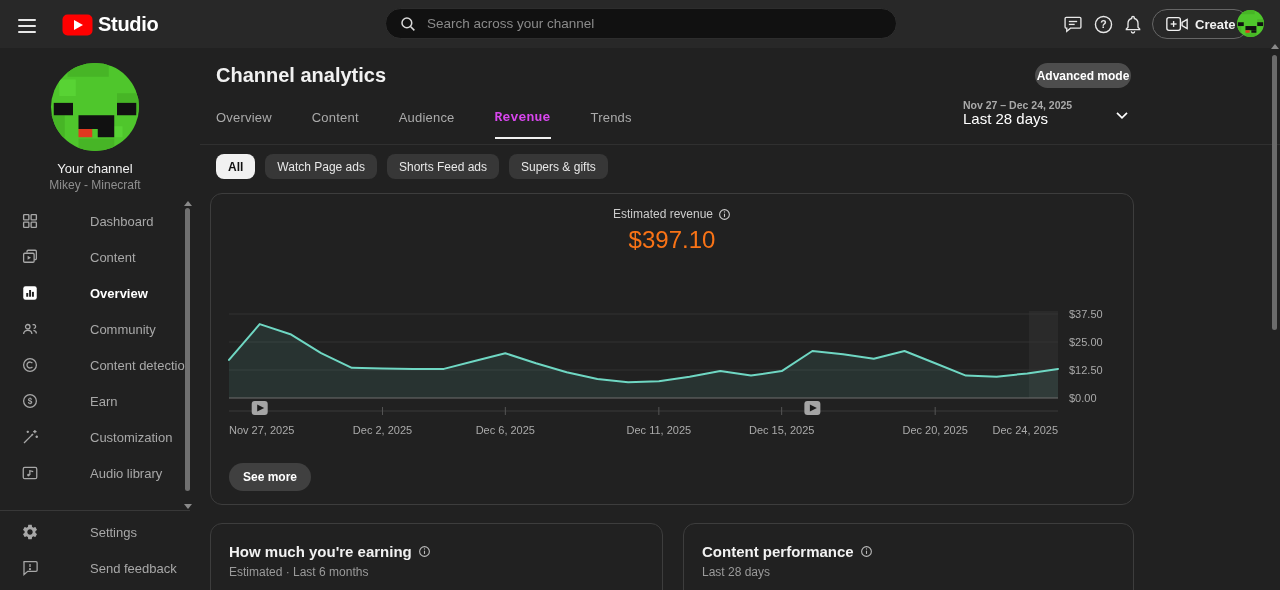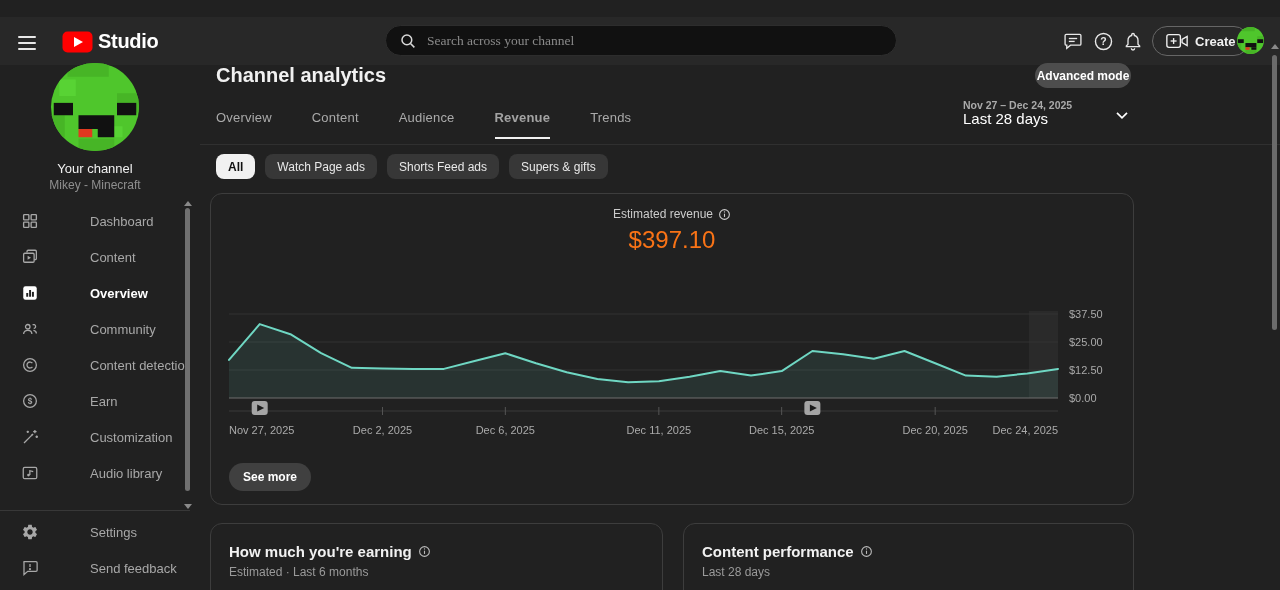--- a/index.html
+++ b/index.html
@@ -2,25 +2,25 @@
 <html><head>
 <meta charset="utf-8">
 <style>
   * { margin:0; padding:0; box-sizing:border-box; }
   html,body { width:1280px; height:590px; overflow:hidden; }
   body { background:#212121; font-family:"Liberation Sans", sans-serif; color:#fff; }
   .abs { position:absolute; }
   #stage { position:relative; width:1280px; height:590px; overflow:hidden; background:#212121; }
 
   
-  #topbar { left:0; top:0; width:1280px; height:48px; background:#282828;margin-top:17px; }
+  #topbar { left:0; top:0; width:1280px; height:48px; background:#282828; }
   .hamburger span { display:block; width:18px; height:2px; background:#e8e8e8; margin:4px 0; border-radius:1px; }
   #brand-text { font-size:20px; font-weight:bold; color:#fff; letter-spacing:-0.3px; }
   #searchbar { left:385px; top:8px; width:512px; height:31px; background:#111; border:1px solid #2d2d2d; border-radius:16px; display:flex; align-items:center; }
-  #searchbar input { background:transparent; border:none; outline:none; color:#eee; font-size:13.5px; width:420px; margin-left:10px; font-family:Liberation Serif, serif; }
+  #searchbar input { background:transparent; border:none; outline:none; color:#eee; font-size:13.5px; width:420px; margin-left:10px; font-family:Liberation Sans, sans-serif; }
   #searchbar input::placeholder { color:#8a8a8a; }
   .topbtn { width:26px; height:26px; display:flex; align-items:center; justify-content:center; background:none; border:none; cursor:pointer; }
   #create-btn { left:1152px; top:9px; height:30px; padding:0 13px; display:flex; align-items:center; gap:7px; border:1px solid #666; border-radius:15px; background:transparent; color:#f1f1f1; font-size:13px; font-weight:bold; cursor:pointer; font-family:inherit; }
 
   
   #sidebar { left:0; top:48px; width:200px; height:542px; }
   .menu-row { position:relative; height:36px; display:flex; align-items:center; cursor:pointer;gap:36px; }
   .menu-row .mi { width:18px; margin-left:21px; display:flex; }
   .menu-row .ml { margin-left:15px; font-size:13px; color:#a8a8a8; white-space:nowrap; }
   .menu-row.active .ml { color:#fff; font-weight:bold; }
@@ -28,21 +28,21 @@
   .tri-up { width:0; height:0; border-left:4px solid transparent; border-right:4px solid transparent; border-bottom:5px solid #8a8a8a; }
   .tri-down { width:0; height:0; border-left:4px solid transparent; border-right:4px solid transparent; border-top:5px solid #8a8a8a; }
 
   
   #page-title { left:216px; top:64px; font-size:20px; font-weight:bold; color:#f1f1f1; }
   #advanced-mode { left:1035px; top:63px; width:96px; height:25px; background:#4d4d4d; border:none; border-radius:13px; color:#fff; font-size:12px; font-weight:bold; cursor:pointer; font-family:inherit; }
   #date-range-sm { left:963px; top:99px; font-size:10.5px; color:#aaa; font-weight:bold; }
   #date-preset { left:963px; top:110px; font-size:15px; color:#fff; }
   #tabs { left:216px; top:110px; display:flex; gap:40px; }
   .tab { position:relative; font-size:13px; color:#aaa; padding-bottom:14px; cursor:pointer; letter-spacing:0.2px; }
-  .tab.active { color:#a3a3a3; font-weight:bold; }
+  .tab.active { color:#d946ef; font-weight:bold;font-family:Liberation Mono, monospace; }
   .tab.active:after { content:""; position:absolute; left:0; right:0; bottom:0; height:2.5px; background:#f1f1f1; }
   #tabline { left:200px; top:144px; width:1080px; height:1px; background:rgba(255,255,255,0.07); }
   #chips { left:216px; top:154px; display:flex; gap:10px; }
   .chip { height:25px; display:flex; align-items:center; padding:0 12px; border-radius:8px; background:#373737; color:#e8e8e8; font-size:12px; cursor:pointer; white-space:nowrap; }
   .chip.selected { background:#f1f1f1; color:#111; font-weight:bold; }
 
   
   .card { position:absolute; border:1px solid #3d3d3d; border-radius:12px; background:#212121; }
   #chart-card { left:210px; top:193px; width:924px; height:312px; }
   #chart-metric { position:absolute; left:0; top:10px; width:100%; text-align:center; }

